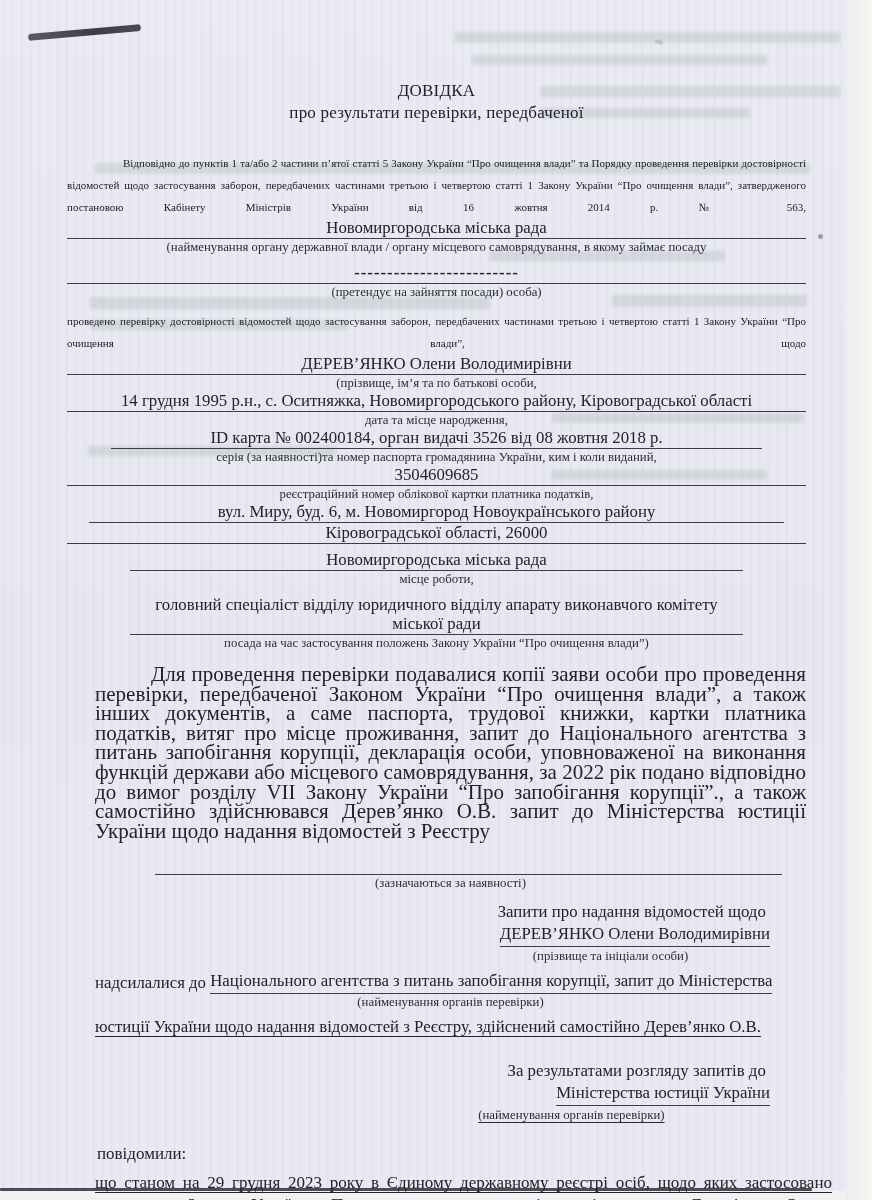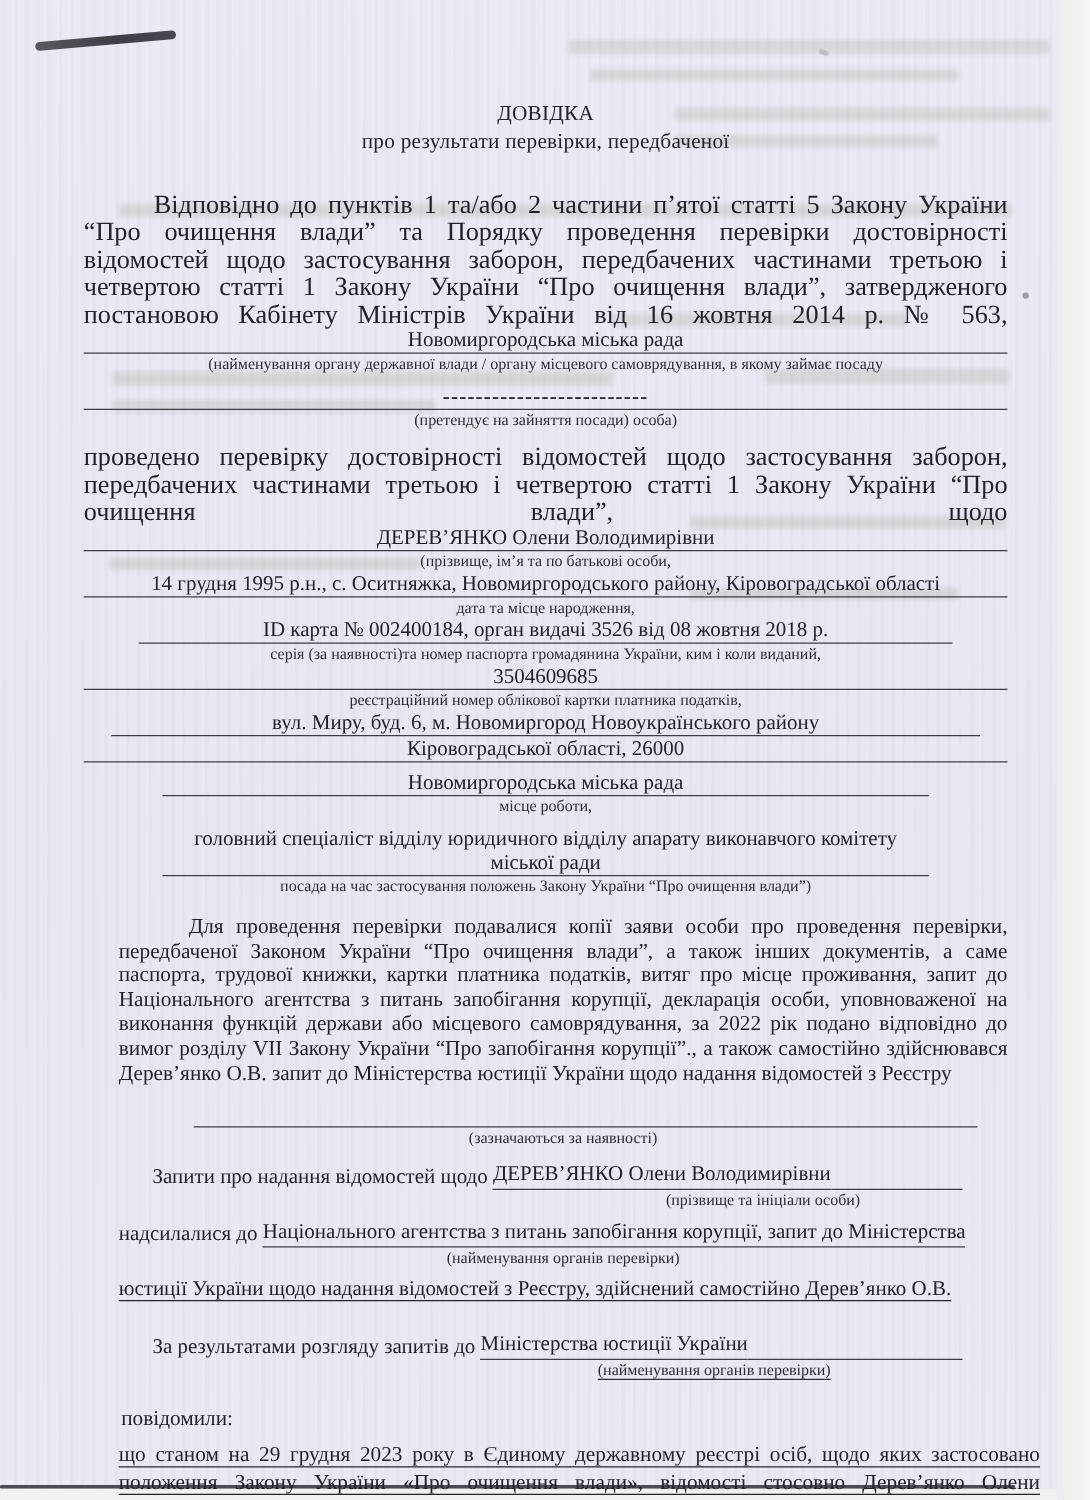--- a/index.html
+++ b/index.html
@@ -21,41 +21,41 @@
   .bottom-line{position:absolute;left:0;top:1188px;width:812px;height:3px;background:#4b4b53;border-radius:1px;}
   .bottom-light{position:absolute;left:0;top:1191px;width:846px;height:9px;background:#f1f1f4;}
   .pen-mark{position:absolute;left:28px;top:29px;width:113px;height:7px;border-radius:4px;
     background:linear-gradient(90deg,#5a5a61,#3d3d45 60%,#4a4a52);transform:rotate(-5deg);}
   .dot-mark{position:absolute;left:818px;top:234px;width:5px;height:5px;border-radius:50%;background:#8f8f97;opacity:.85;}
   .speck{position:absolute;left:655px;top:40px;width:8px;height:4px;background:#a6a6ae;opacity:.55;transform:rotate(18deg);border-radius:2px;filter:blur(.5px);}
   .bleed{position:absolute;background:rgba(136,148,129,0.20);filter:blur(1.6px);border-radius:2px;}
 
   .content{position:absolute;left:67px;top:80px;width:739px;z-index:2;}
   .title{ text-align:center;font-size:17px;line-height:22px;letter-spacing:.2px;}
-  .para{font-size:21px;line-height:22px;text-align:justify;}
+  .para{font-size:11px;line-height:22px;text-align:justify;}
   .para.tindent{text-indent:56px;}
   .para.jlast{text-align-last:justify;}
   .shift{margin-left:28px;}
 
   .field{margin-top:0;}
   .rule-line{border-bottom:1.4px solid var(--rule);text-align:center;font-size:16.8px;line-height:19px;padding-bottom:1px;min-height:20px;}
   .rule-line.w88{width:88%;margin-left:auto;margin-right:auto;}
   .rule-line.w94{width:94%;margin-left:auto;margin-right:auto;}
   .rule-line.w83{width:83%;margin-left:auto;margin-right:auto;}
   .caption{font-size:12.8px;line-height:15px;text-align:center;color:#2c2c34;margin-top:1px;}
   .dashes{letter-spacing:1px;font-weight:bold;}
 
-  .para3{font-size:17px;line-height:19.6px;margin-top:14px;}
+  .para3{font-size:21px;line-height:19.6px;margin-top:14px;}
   .blank-rule{border-bottom:1.4px solid var(--rule);height:20px;margin:14px 24px 0 60px;}
 
   .mixed{display:flex;align-items:flex-end;font-size:16.8px;line-height:22px;margin-right:36px;white-space:nowrap;}
   .mixed .plain{white-space:pre;}
   .mixed .uval{border-bottom:1.4px solid var(--rule);padding-bottom:1px;white-space:nowrap;}
   .mixed .ufill{flex:1;border-bottom:1.4px solid var(--rule);height:2px;}
-  .mixed.ind{padding-left:27px;}
+  .mixed.ind{padding-left:27px;flex-direction:column;}
   .cap-right{margin-left:45%;}
   .cap-mid{margin-left:50%;margin-right:16%;text-decoration:underline;text-underline-offset:3px;}
   .uline-full{font-size:16.8px;line-height:22px;margin-top:6px;text-decoration:underline;text-underline-offset:4px;text-decoration-thickness:1.3px;}
   .plainline{font-size:17px;line-height:22px;margin-top:20px;margin-left:2px;}
   .conclusion{font-size:17px;line-height:21.8px;text-align:justify;margin-top:7px;margin-right:-26px;
     text-decoration:underline;text-underline-offset:4px;text-decoration-thickness:1.3px;}
   .mt8{margin-top:8px;} .mt6{margin-top:6px;} .mt10{margin-top:10px;}
   .mt22{margin-top:22px;} .mt28{margin-top:28px;}
 </style>
 </head>

